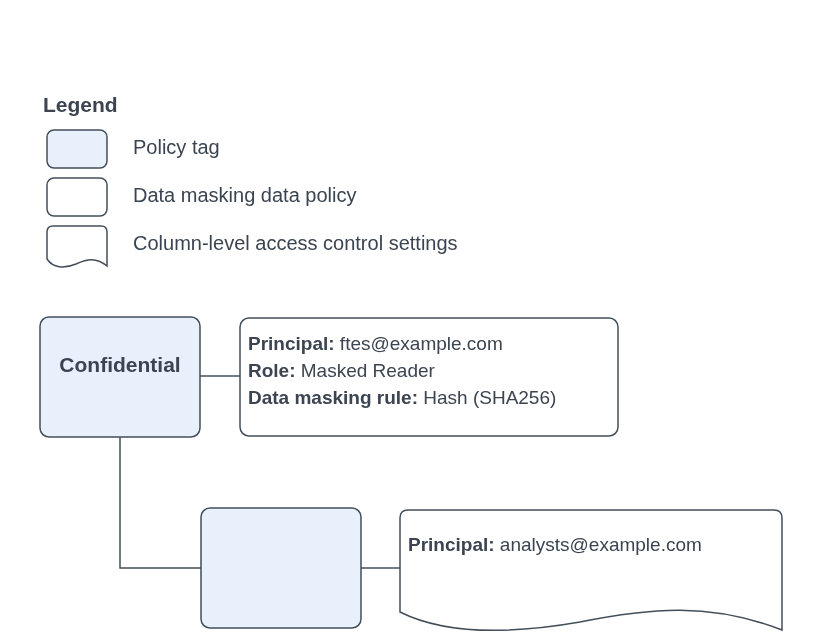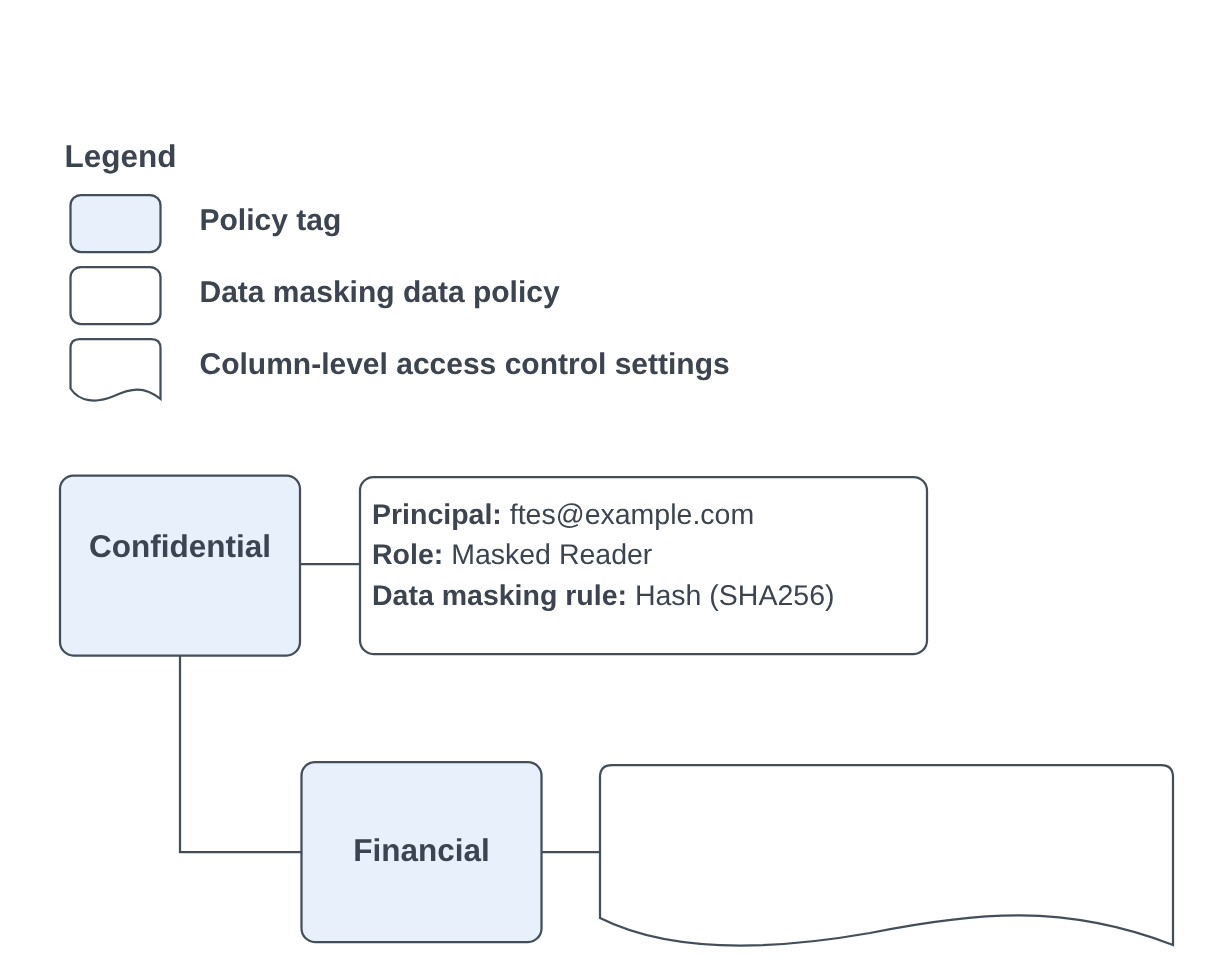--- a/index.html
+++ b/index.html
@@ -25,21 +25,21 @@
   .shape.plain{fill:var(--shape-fill);}
   .connector{stroke:var(--stroke);stroke-width:1.5;fill:none;}
 
   
   .legend-title{
     position:absolute;left:43px;top:63px;
     font-size:21px;font-weight:bold;line-height:24px;
   }
   .legend-label{
     position:absolute;left:133px;
-    font-size:20px;font-weight:bold;line-height:23px;
+    font-size:20px;font-weight:normal;line-height:23px;
     white-space:nowrap;
   }
   .node-label{
     position:absolute;display:flex;align-items:center;justify-content:center;
     font-size:21px;font-weight:bold;text-align:center;
   }
   .policy-text{
     position:absolute;font-size:19px;line-height:27px;white-space:nowrap;
   }
   .policy-text b{font-weight:bold;}
@@ -70,24 +70,24 @@
              C 500,606 440,602 400,582
              L 400,488 Q 400,480 408,480 Z"></path>
   </svg>
 
   <div class="legend-title">Legend</div>
   <div class="legend-label" style="top:106px">Policy tag</div>
   <div class="legend-label" style="top:154px">Data masking data policy</div>
   <div class="legend-label" style="top:202px">Column-level access control settings</div>
 
   <div class="node-label" style="left:40px;top:287px;width:160px;height:96px">Confidential</div>
-  <div class="node-label" style="left:201px;top:478px;width:160px;height:120px">Financial</div>
 
   <div class="policy-text" style="left:248px;top:300px">
     <div><b>Principal:</b><span> ftes@example.com</span></div>
     <div><b>Role:</b><span> Masked Reader</span></div>
     <div><b>Data masking rule:</b><span> Hash (SHA256)</span></div>
   </div>
 
   <div class="policy-text" style="left:408px;top:501px">
+    <div><b>Principal:</b><span> analysts@example.com</span></div>
   </div>
 
 </div>
 
 </body></html>

